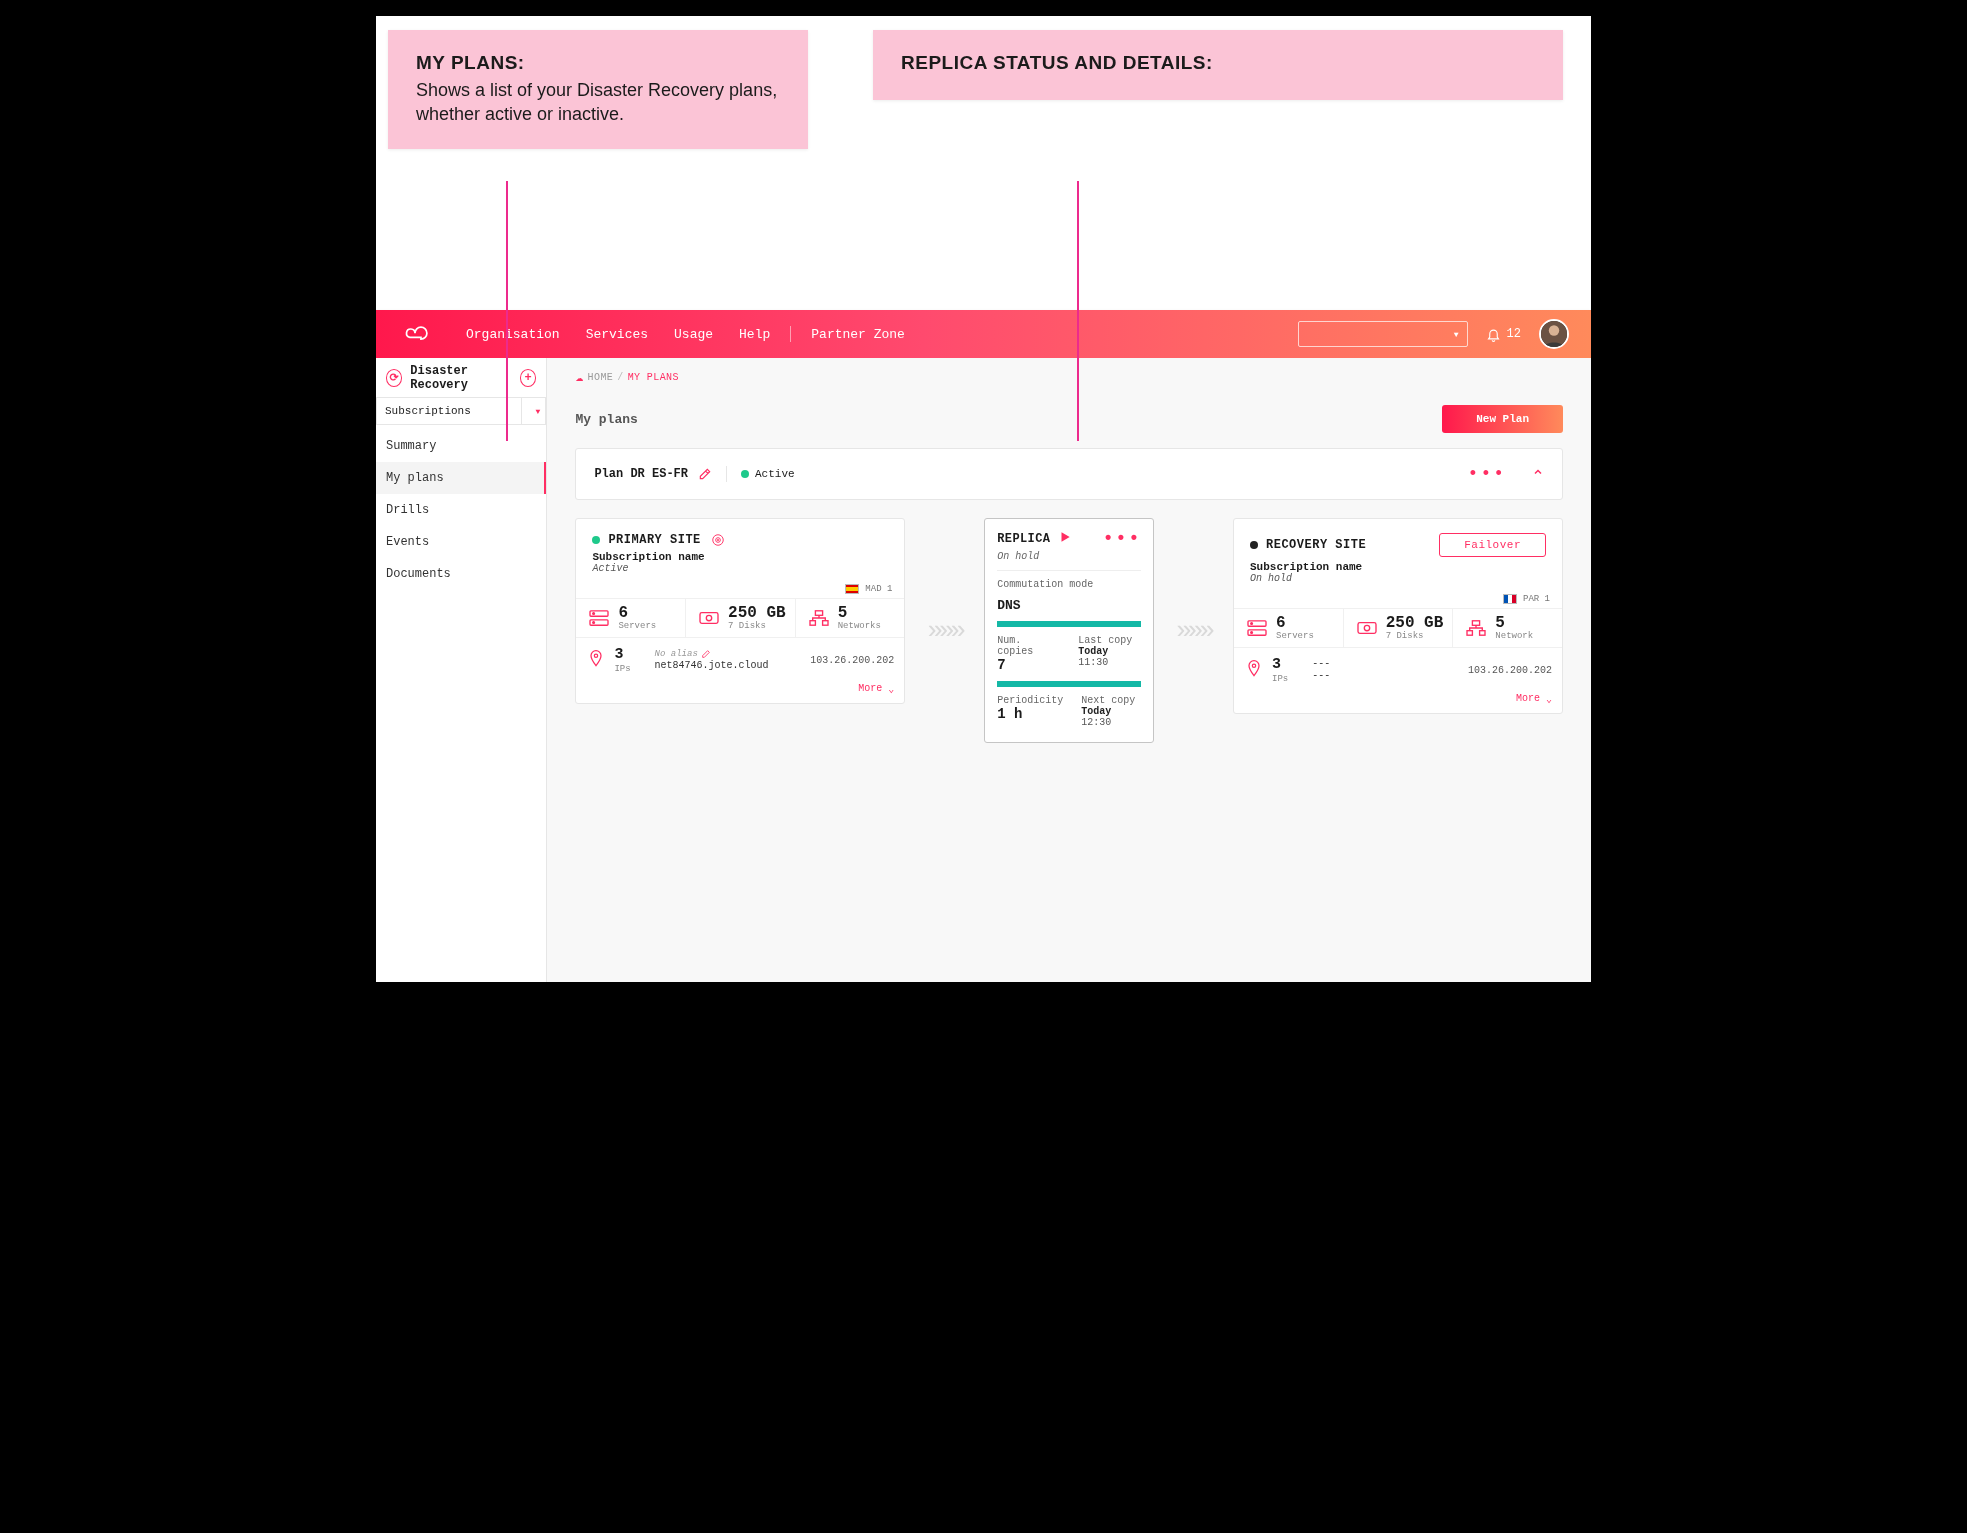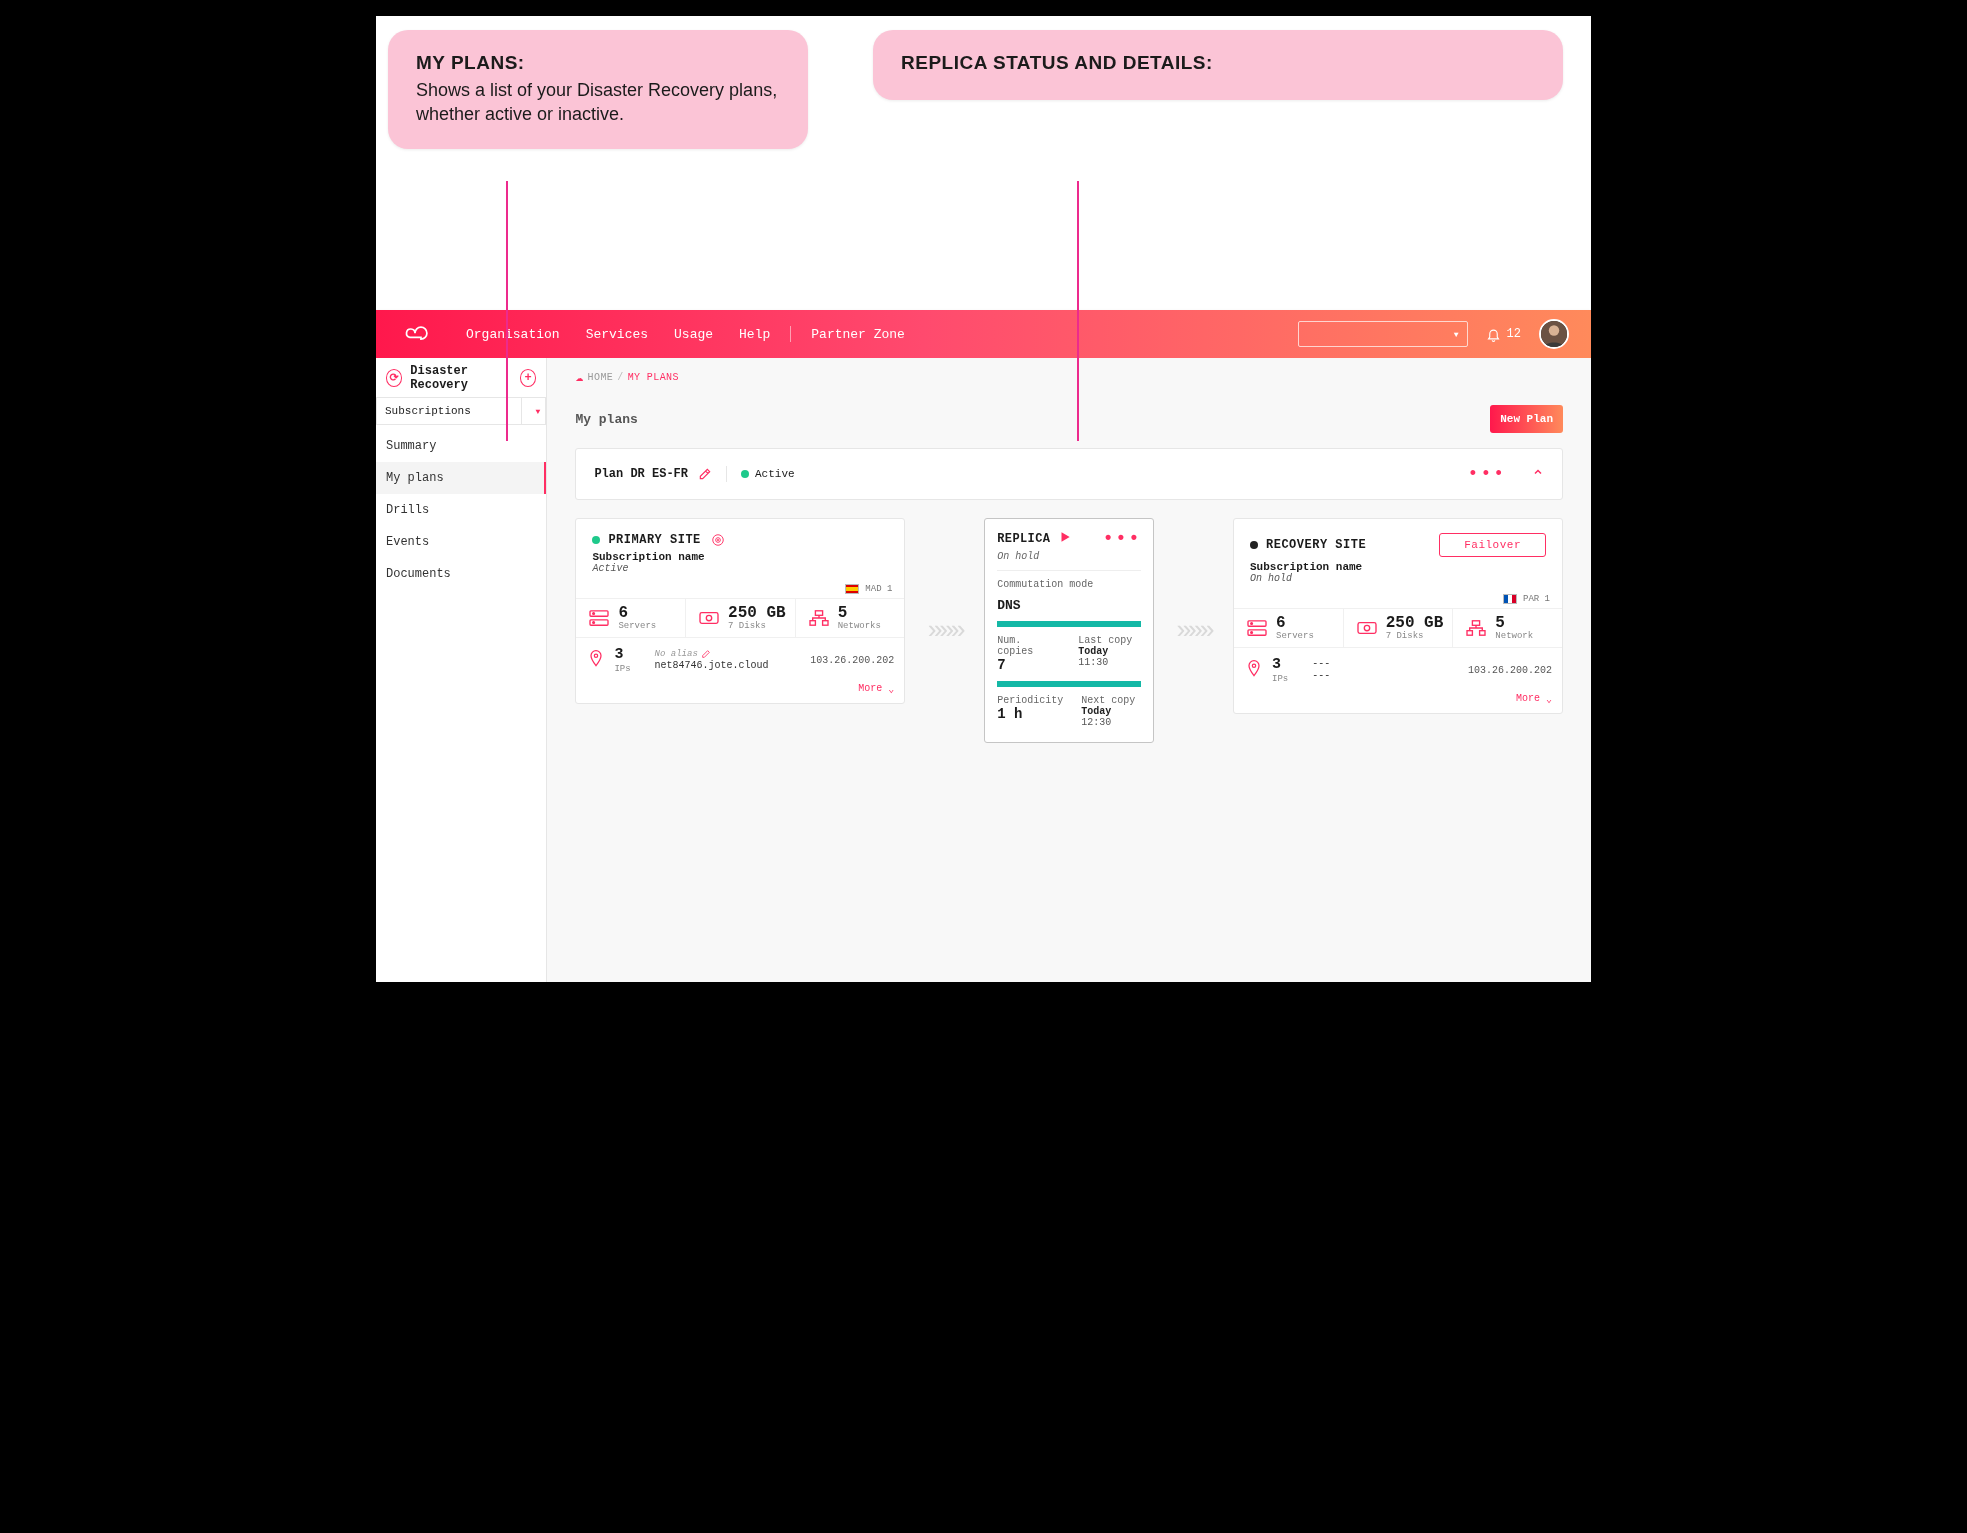--- a/index.html
+++ b/index.html
@@ -18,21 +18,21 @@
     --blue:#2a5ec6;
     --shadow:0 1px 3px rgba(0,0,0,.08);
   }
   *{box-sizing:border-box}
   html,body{margin:0;height:100%;font-family:"Segoe UI","Helvetica Neue",Arial,sans-serif;color:var(--text);background:#000;}
   body{padding:16px}
   .canvas{width:1215px;height:966px;background:#fff;margin:auto;position:relative;}
 
   
   .callouts{position:absolute;top:0;left:0;right:0;height:230px;z-index:5;pointer-events:none}
-  .callout{position:absolute;background:var(--pink-light);border-radius:20px;padding:22px 28px;max-width:700px;box-shadow:var(--shadow)}
+  .callout{position:absolute;background:var(--pink-light);border-radius:0;padding:22px 28px;max-width:700px;box-shadow:var(--shadow)}
   .callout h3{margin:0 0 4px;font-size:19px;letter-spacing:.5px}
   .callout p{margin:0;font-size:18px;line-height:1.35}
   .callout-stem{position:absolute;width:2px;background:var(--pink-dark);}
   .dot{position:absolute;width:44px;height:44px;border-radius:50%;background:rgba(255,46,99,.25);display:flex;align-items:center;justify-content:center}
   .dot::after{content:"";width:18px;height:18px;border-radius:50%;background:var(--pink-dark)}
 
   
   .app{position:absolute;top:294px;left:0;right:0;bottom:0;display:flex;flex-direction:column;font-family:Liberation Mono, monospace;}
 
   
@@ -64,21 +64,21 @@
   .nav a{padding:9px 10px;font-size:12px;color:#333;text-decoration:none;cursor:pointer}
   .nav a.active{background:#f4f4f4;border-right:2px solid var(--brand)}
 
   .main{flex:1;display:flex;flex-direction:column;padding:0 28px 20px}
   .crumbs{height:38px;display:flex;align-items:center;font-size:10px;color:var(--muted);letter-spacing:.4px}
   .crumbs .home-ic{color:var(--brand);font-size:13px;margin-right:4px;display:inline-flex}
   .crumbs .active{color:var(--brand)}
   .title-row{display:flex;align-items:center;height:46px}
   .title-row h2{font-size:13px;font-weight:600;margin:0;color:#555}
   .btn-primary{margin-left:auto;display:flex;align-items:center;justify-content:center;cursor:pointer;
-    height:28px;padding:0 10px;color:#fff;font-size:11px;font-weight:600;border-radius:3px;
+    height:28px;padding:0 34px;color:#fff;font-size:11px;font-weight:600;border-radius:3px;
     background:linear-gradient(90deg,#ff184c 0%,#ff8a5b 100%)}
 
   .plan-head{background:#fff;border:1px solid var(--border);border-radius:3px;height:52px;display:flex;align-items:center;padding:0 18px;margin-top:6px}
   .plan-head .name{font-size:12px;font-weight:600}
   .edit-ic{margin-left:10px;color:var(--brand);display:inline-flex}
   .sep{width:1px;height:16px;background:var(--border);margin:0 14px}
   .status{display:flex;align-items:center;font-size:11px}
   .status::before{content:"";width:8px;height:8px;border-radius:50%;background:var(--green);margin-right:6px}
   .plan-head .dots{margin-left:auto;color:var(--brand);font-size:18px;letter-spacing:2px;cursor:pointer}
   .plan-head .chev{color:var(--brand);margin-left:26px;font-size:12px;cursor:pointer}

